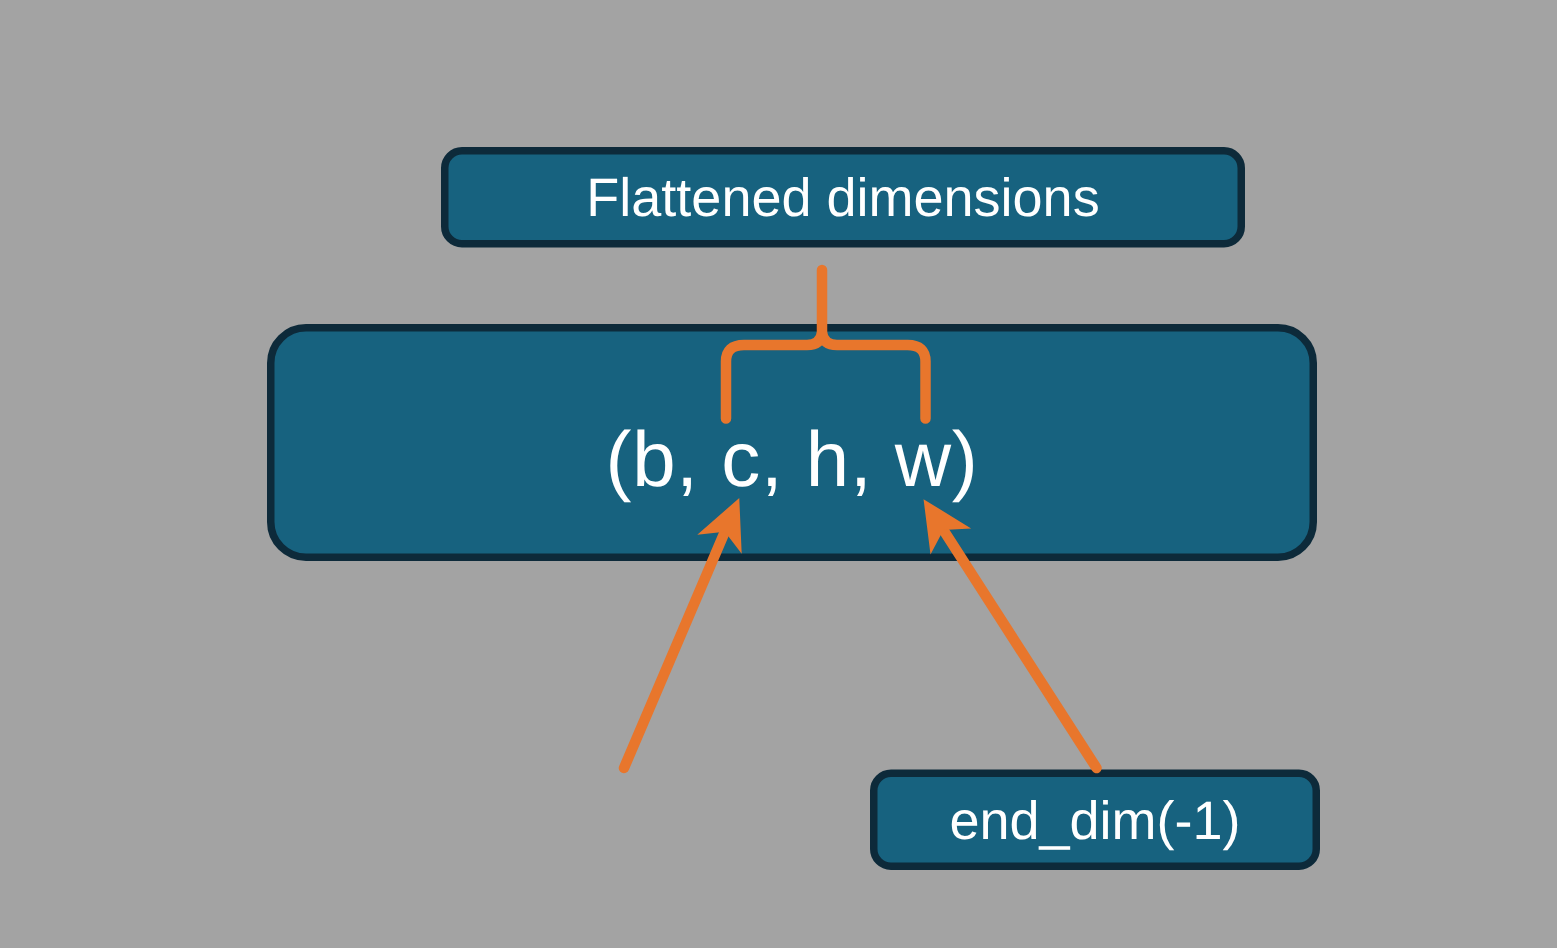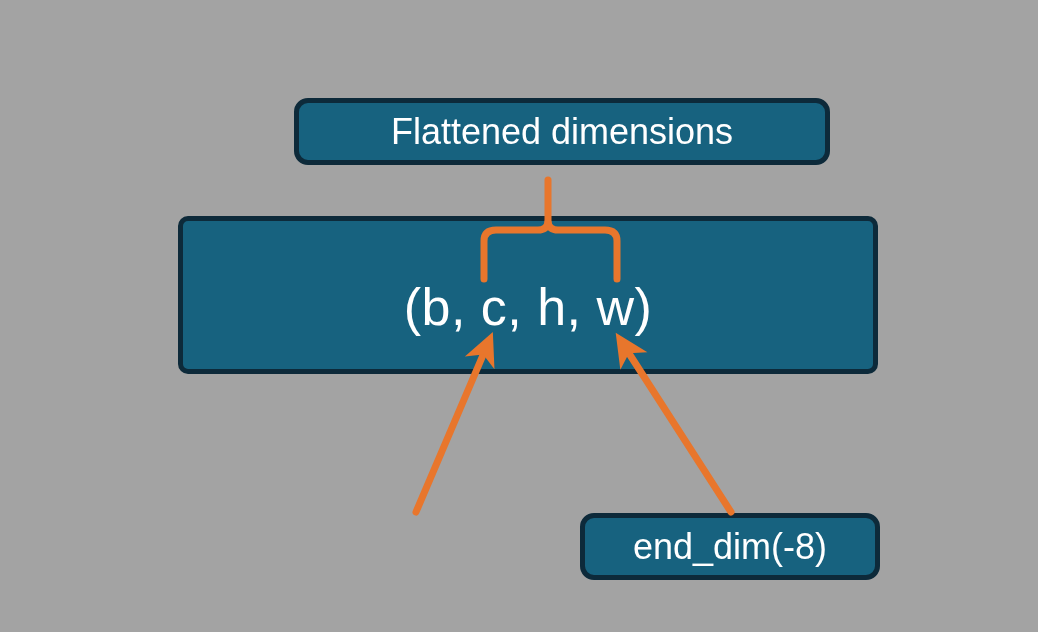--- a/index.html
+++ b/index.html
@@ -39,21 +39,21 @@
     width: 536px;
     height: 67px;
     border-radius: 14px;
     font-size: 36px;
   }
   #node-shape {
     left: 178px;
     top: 216px;
     width: 700px;
     height: 158px;
-    border-radius: 10px;
+    border-radius: 26px;
     font-size: 52px;
   }
   #node-shape .shape-label {
     position: relative;
     top: 12px;
     letter-spacing: 0.5px;
   }
   #node-start-dim {
     left: 268px;
     top: 513px;
@@ -87,21 +87,21 @@
   <div class="node" id="node-flattened">
     <span>Flattened dimensions</span>
   </div>
 
   <div class="node" id="node-shape">
     <span class="shape-label">(b, c, h, w)</span>
   </div>
 
 
   <div class="node" id="node-end-dim">
-    <span>end_dim(-8)</span>
+    <span>end_dim(-1)</span>
   </div>
 
   <svg id="connectors" viewBox="0 0 1038 632">
     <defs>
       <marker id="arrowhead" markerWidth="5.2" markerHeight="5.2" refX="3.6" refY="2.6" orient="auto" markerUnits="strokeWidth">
         <path d="M 0.2 0.3 L 5.0 2.6 L 0.2 4.9 L 1.5 2.6 Z" fill="#e8762c"></path>
       </marker>
     </defs>
 
     <g>

